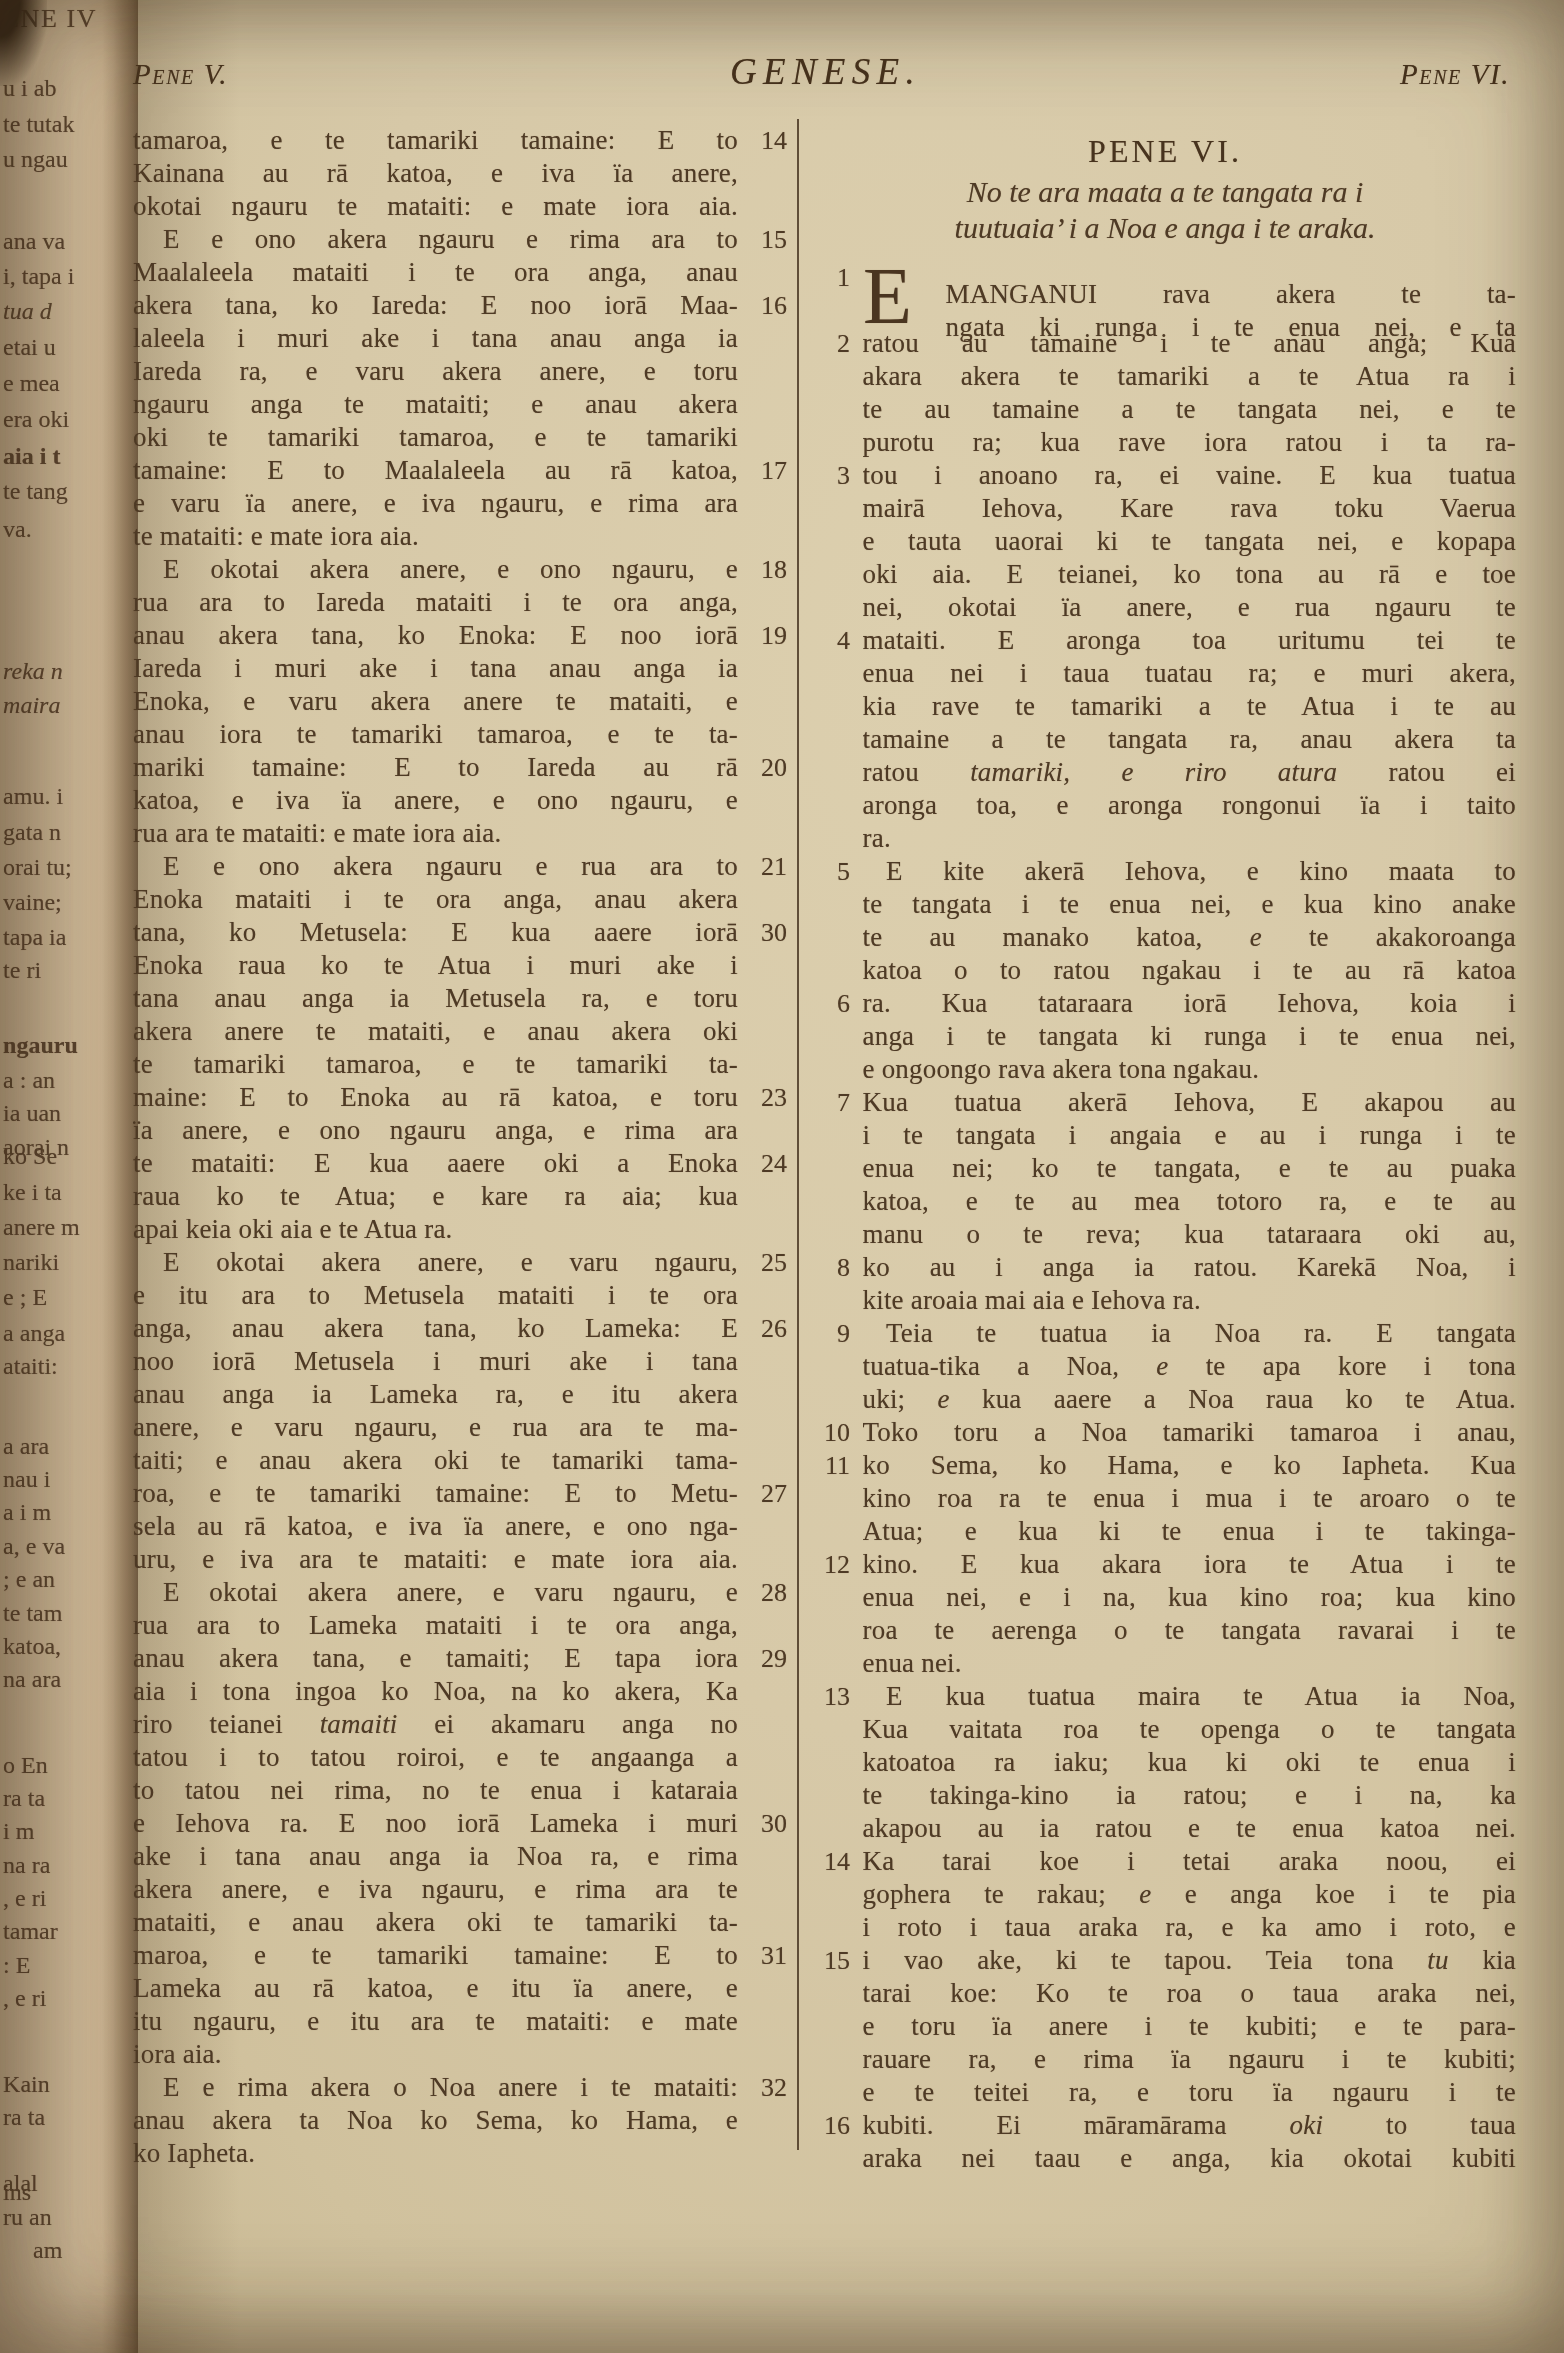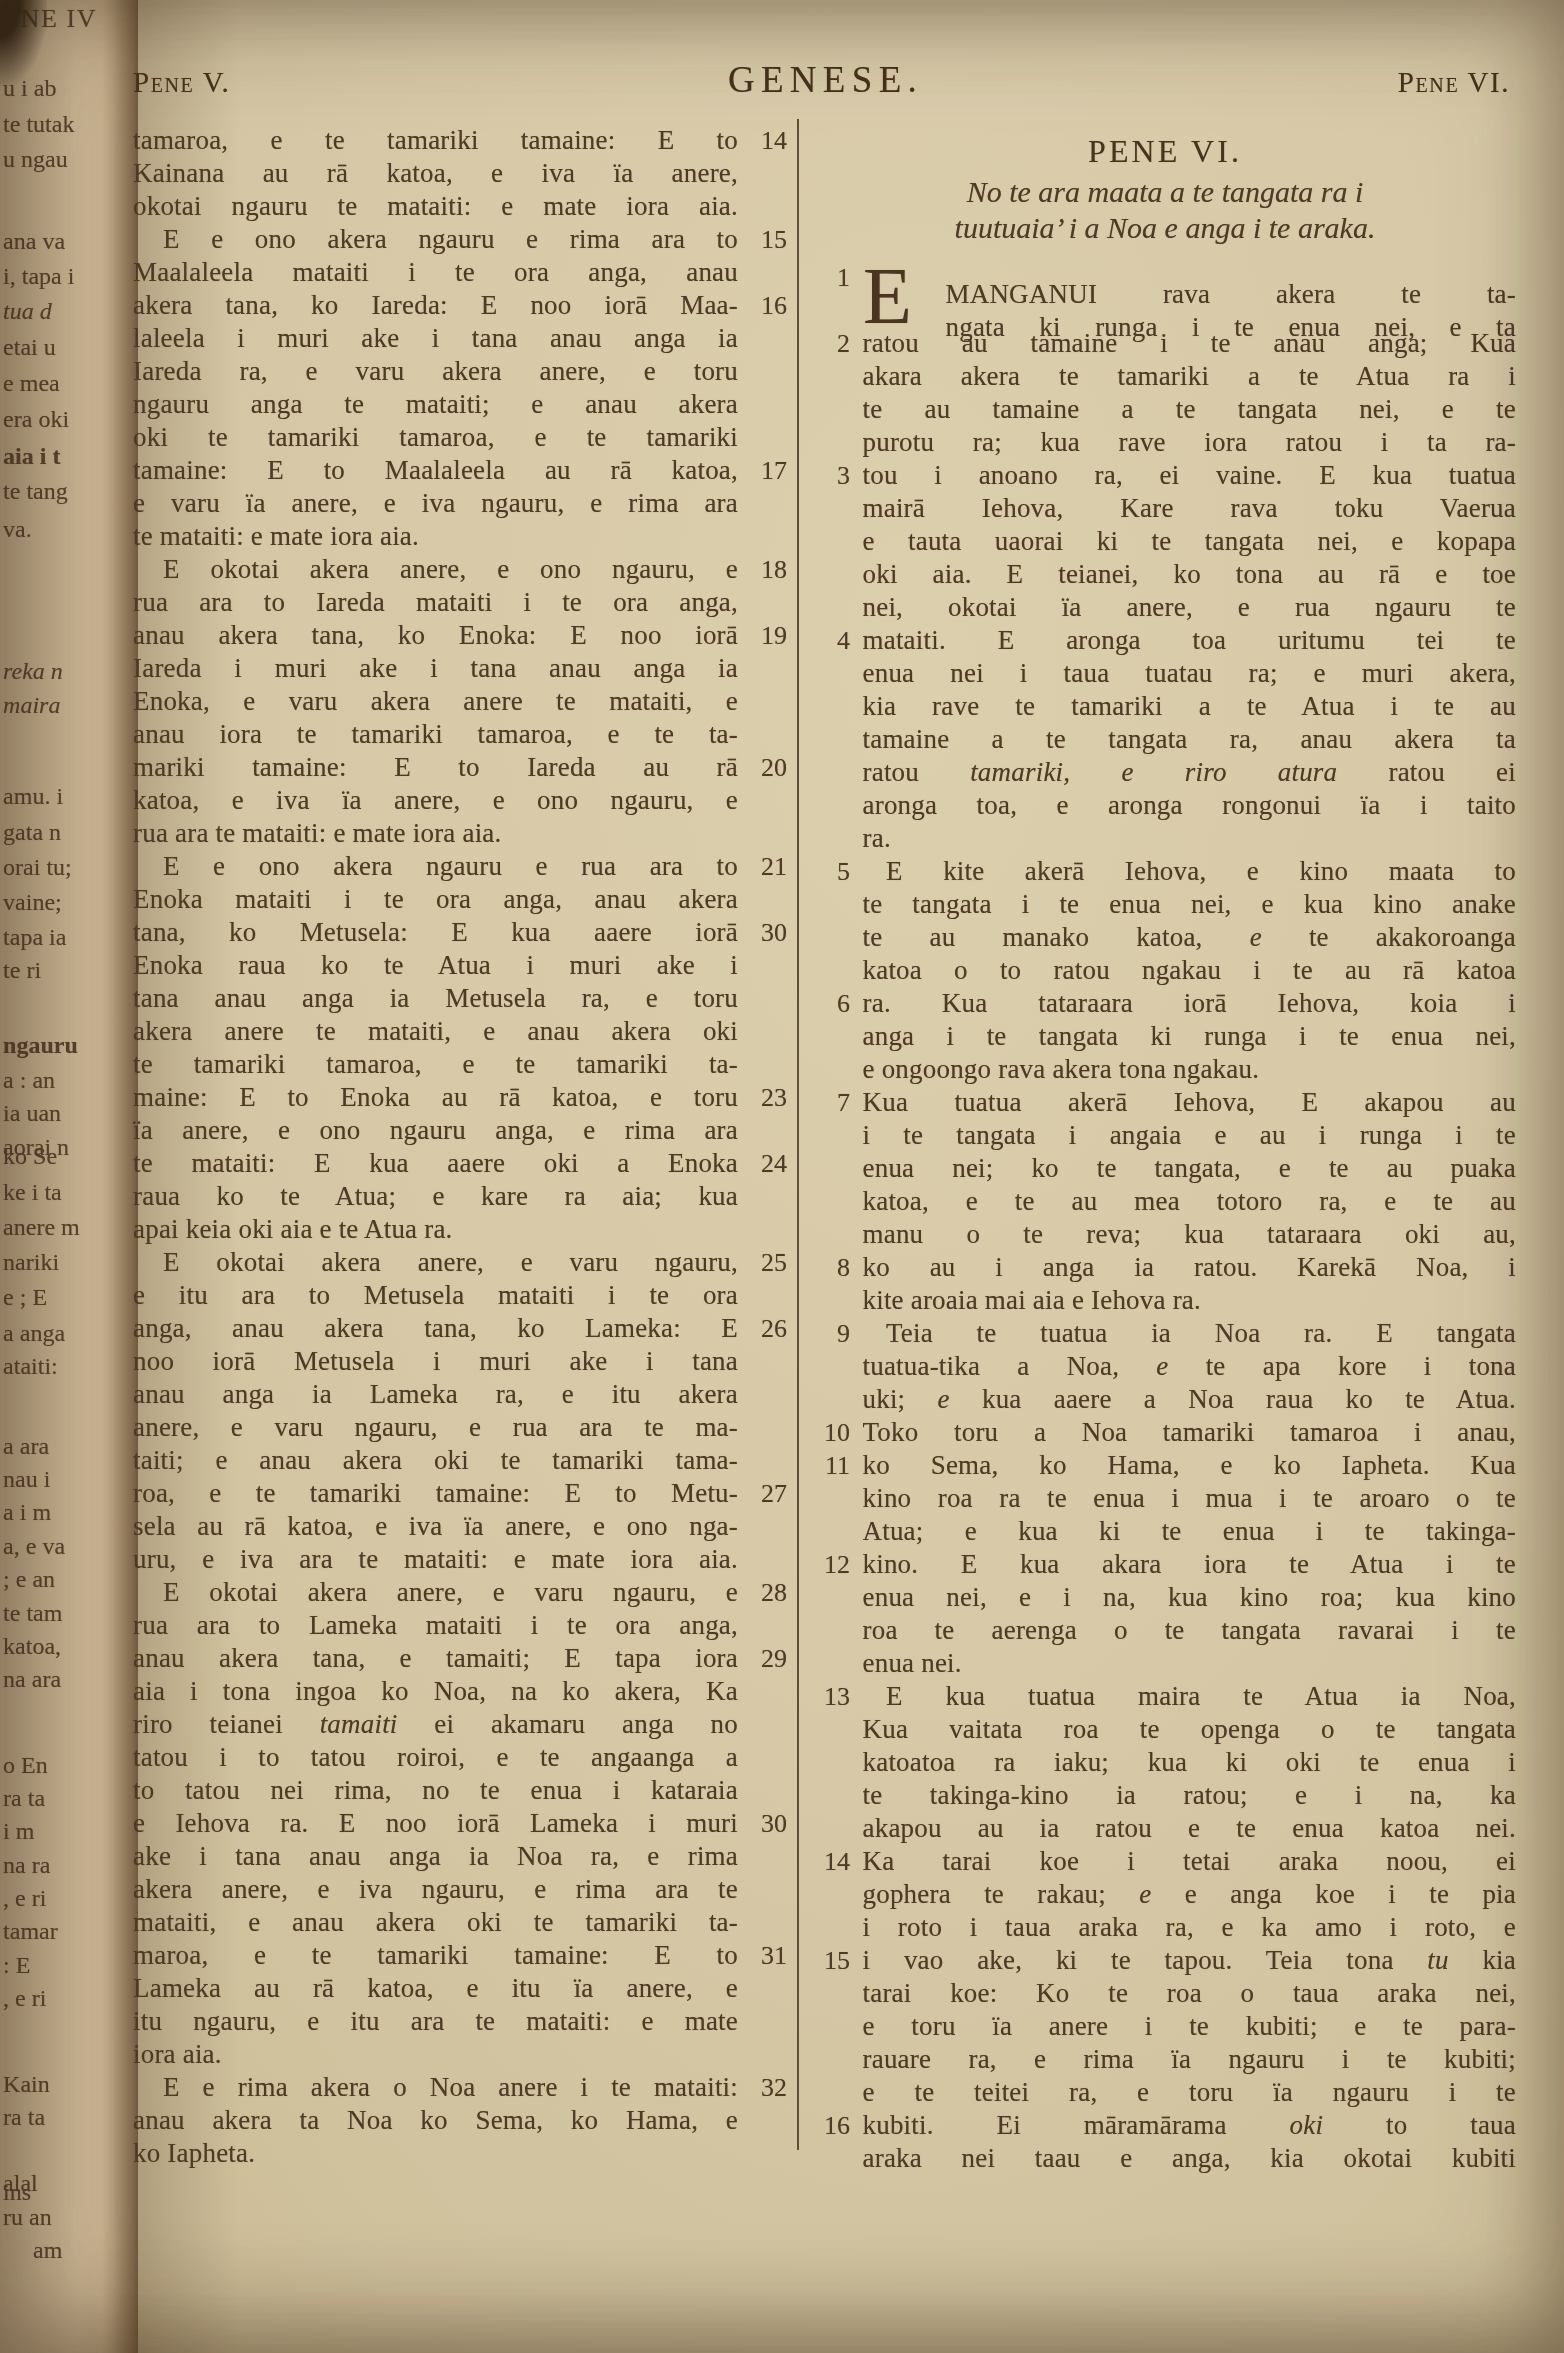--- a/index.html
+++ b/index.html
@@ -34,21 +34,21 @@
     position:absolute;left:3.1px;width:100px;overflow:hidden;white-space:nowrap;
     font-size:24px;line-height:28px;color:#5b4530;
   }
   .fragment.it{font-style:italic;}
   .fragment.hd{font-size:26px;letter-spacing:1.6px;}
   .gutter-shadow{
     position:absolute;left:138px;top:0;width:102px;height:100%;pointer-events:none;z-index:8;
     background:linear-gradient(to right, rgba(80,58,36,.22), rgba(80,58,36,0));
   }
   
-  .running-header{position:absolute;left:133px;top:58px;width:1385px;height:45px;color:#46321d;}
+  .running-header{position:absolute;left:133px;top:50px;width:1385px;height:45px;color:#46321d;font-style:italic;}
   .rh-left{position:absolute;left:0;top:7.8px;font-size:29px;font-variant:small-caps;letter-spacing:1.6px;}
   .rh-center{position:absolute;left:0;right:0;top:0;text-align:center;font-size:37px;letter-spacing:6.3px;}
   .rh-right{position:absolute;right:7.8px;top:7.8px;font-size:29px;font-variant:small-caps;letter-spacing:1.6px;}
   
   .col-rule{position:absolute;left:797px;top:119px;width:1.6px;height:2031px;background:rgba(74,55,35,.85);}
   .column{position:absolute;top:124px;color:#4e3a25;font-size:27px;}
   .col-left{left:133px;width:654px;}
   .col-right{left:814px;width:702px;}
   .line{position:relative;display:flex;height:33px;line-height:33px;}
   .vtext{flex:1;height:33px;overflow:hidden;text-align:justify;text-align-last:justify;letter-spacing:0.2px;}

